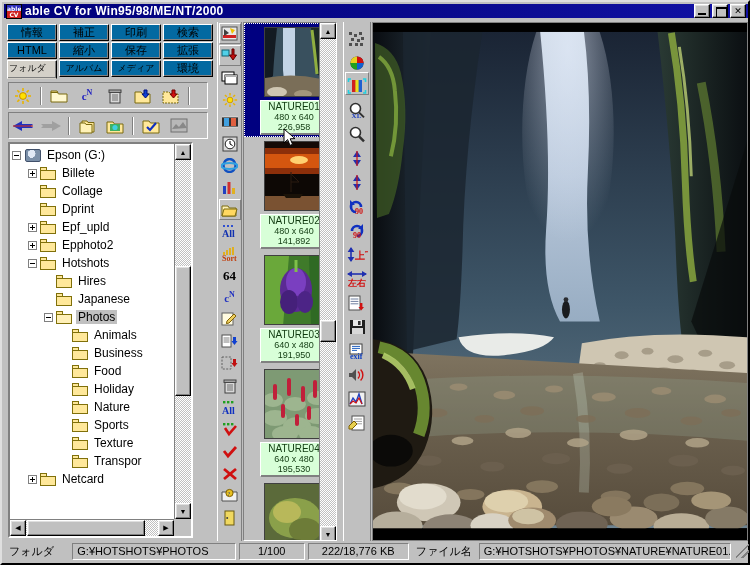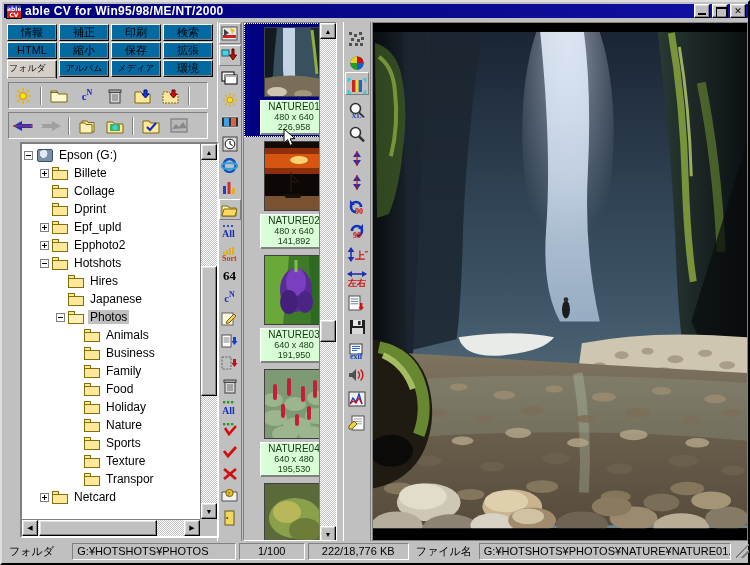--- a/index.html
+++ b/index.html
@@ -124,22 +124,22 @@
     font-size: 13px; line-height: 1; margin-bottom: 1px;
     position: relative;
   }
   .vico.framed {
     border: 1px solid #808080;
     border-top-color:#fff; border-left-color:#fff;
   }
 
   
   #treewrap {
-    position: absolute; left: 18px; top: 140px;
-    width: 199px; height: 396px;
+    position: absolute; left: 6px; top: 140px;
+    width: 185px; height: 396px;
     background: #fff;
     border: 2px solid #808080;
     border-right-color: #fff; border-bottom-color: #fff;
     overflow: hidden;
   }
   #tree {
     position: absolute; left:0; top:0;
     width: 184px; height: 378px;
     overflow: hidden;
     padding: 2px 0 0 2px;
@@ -726,28 +726,20 @@
           </span>
           <span class="tlabel">Animals</span>
         </div>
         <div class="trow indent4">
           <span class="tbox none"></span>
           <span class="tfold">
             <span class="tab"></span>
             <span class="body"></span>
           </span>
           <span class="tlabel">Business</span>
-        </div>
-        <div class="trow indent4">
-          <span class="tbox none"></span>
-          <span class="tfold">
-            <span class="tab"></span>
-            <span class="body"></span>
-          </span>
-          <span class="tlabel">Family</span>
         </div>
         <div class="trow indent4">
           <span class="tbox none"></span>
           <span class="tfold">
             <span class="tab"></span>
             <span class="body"></span>
           </span>
           <span class="tlabel">Food</span>
         </div>
         <div class="trow indent4">

